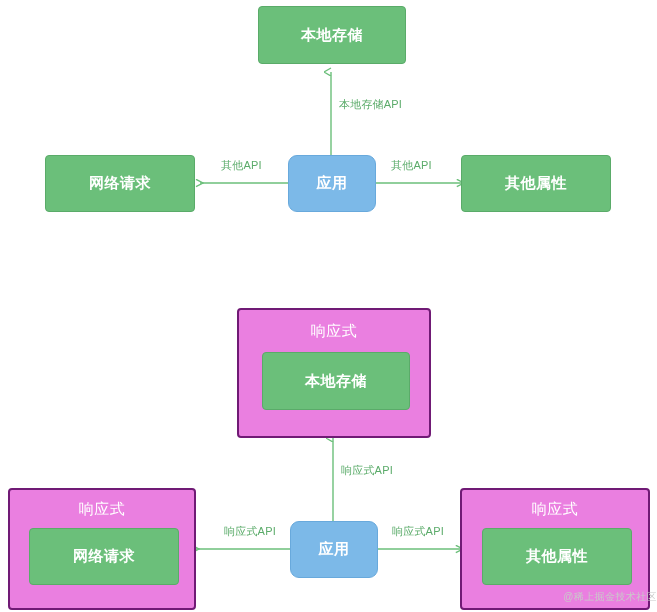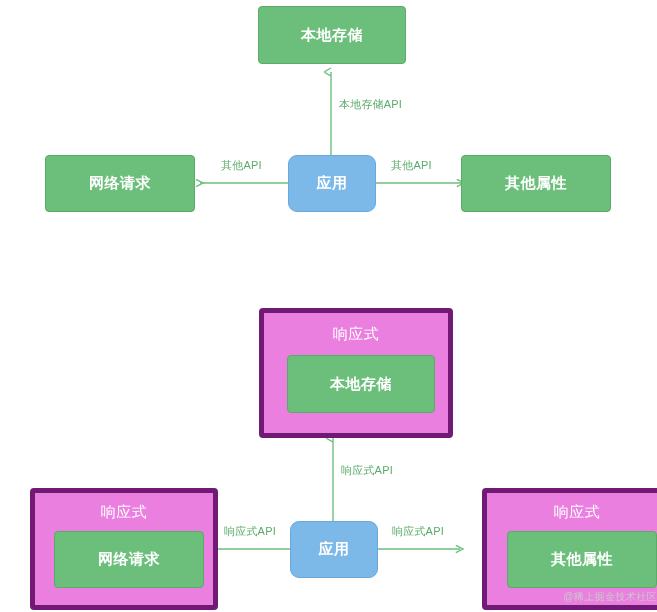--- a/index.html
+++ b/index.html
@@ -46,23 +46,22 @@
   .node-blue {
     background: #7cb9e8;
     border: 1px solid #68a9dc;
     border-radius: 9px;
     color: #ffffff;
   }
   .group-pink {
     position: absolute;
     box-sizing: border-box;
     background: #ea7fe0;
-    border: 5px solid #701a75;
+    border: 2px solid #701a75;
     border-radius: 4px;
-    margin-left: 22px;
   }
   .group-label {
     position: absolute;
     left: 0;
     right: 0;
     text-align: center;
     color: #ffffff;
     font-size: 15px;
     letter-spacing: 0.5px;
   }

